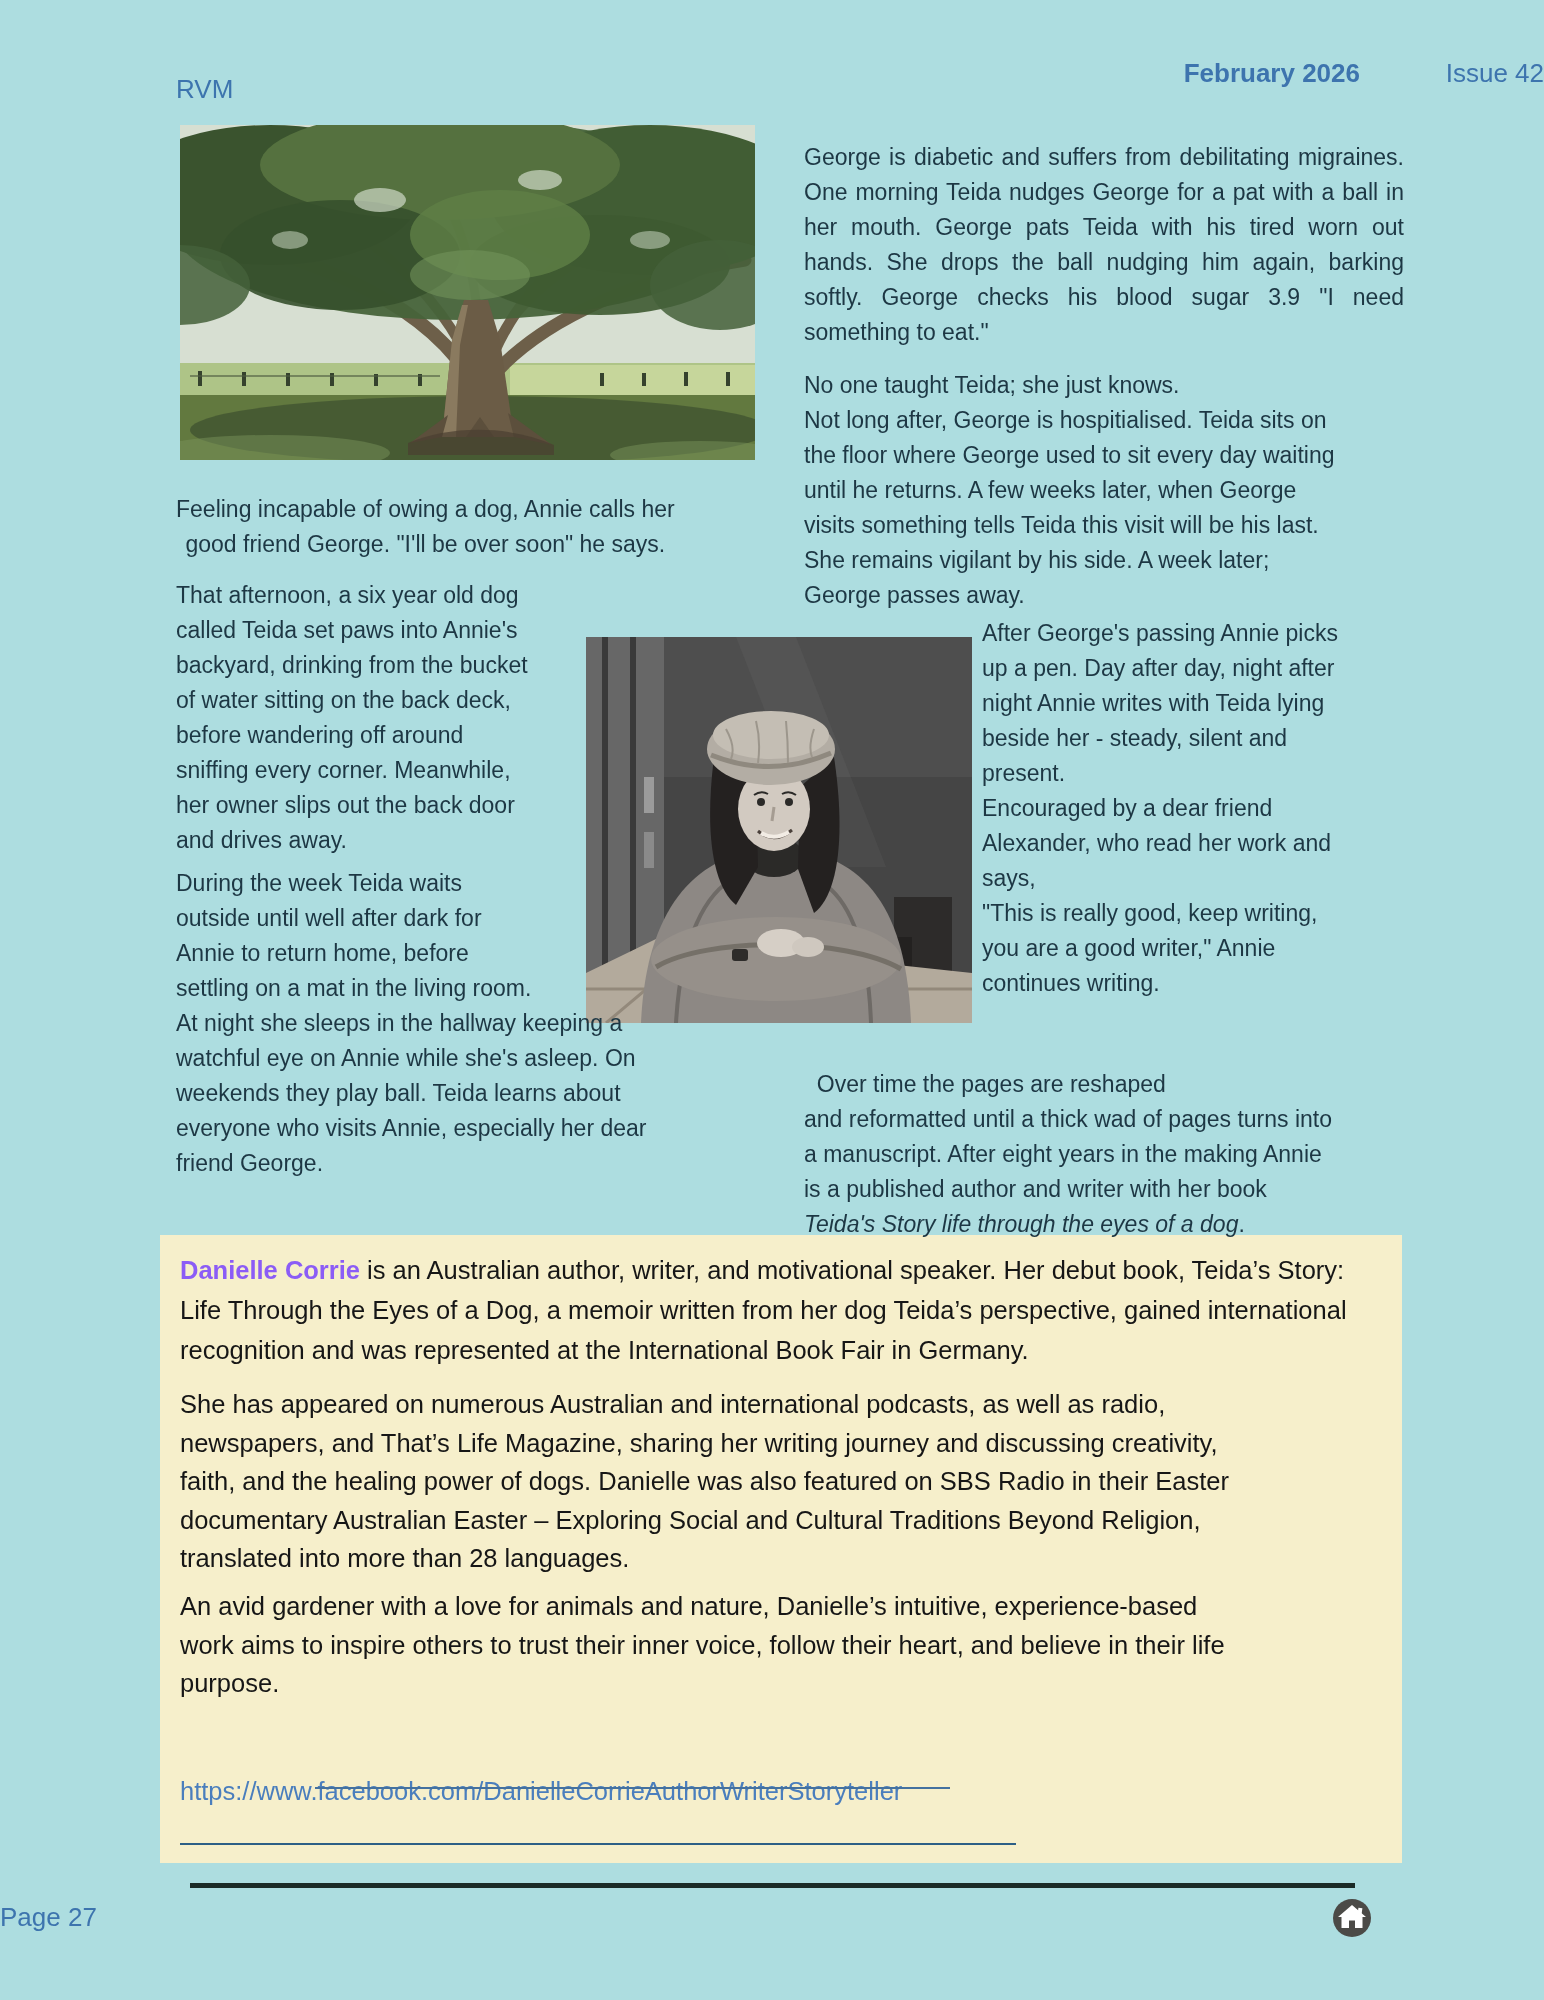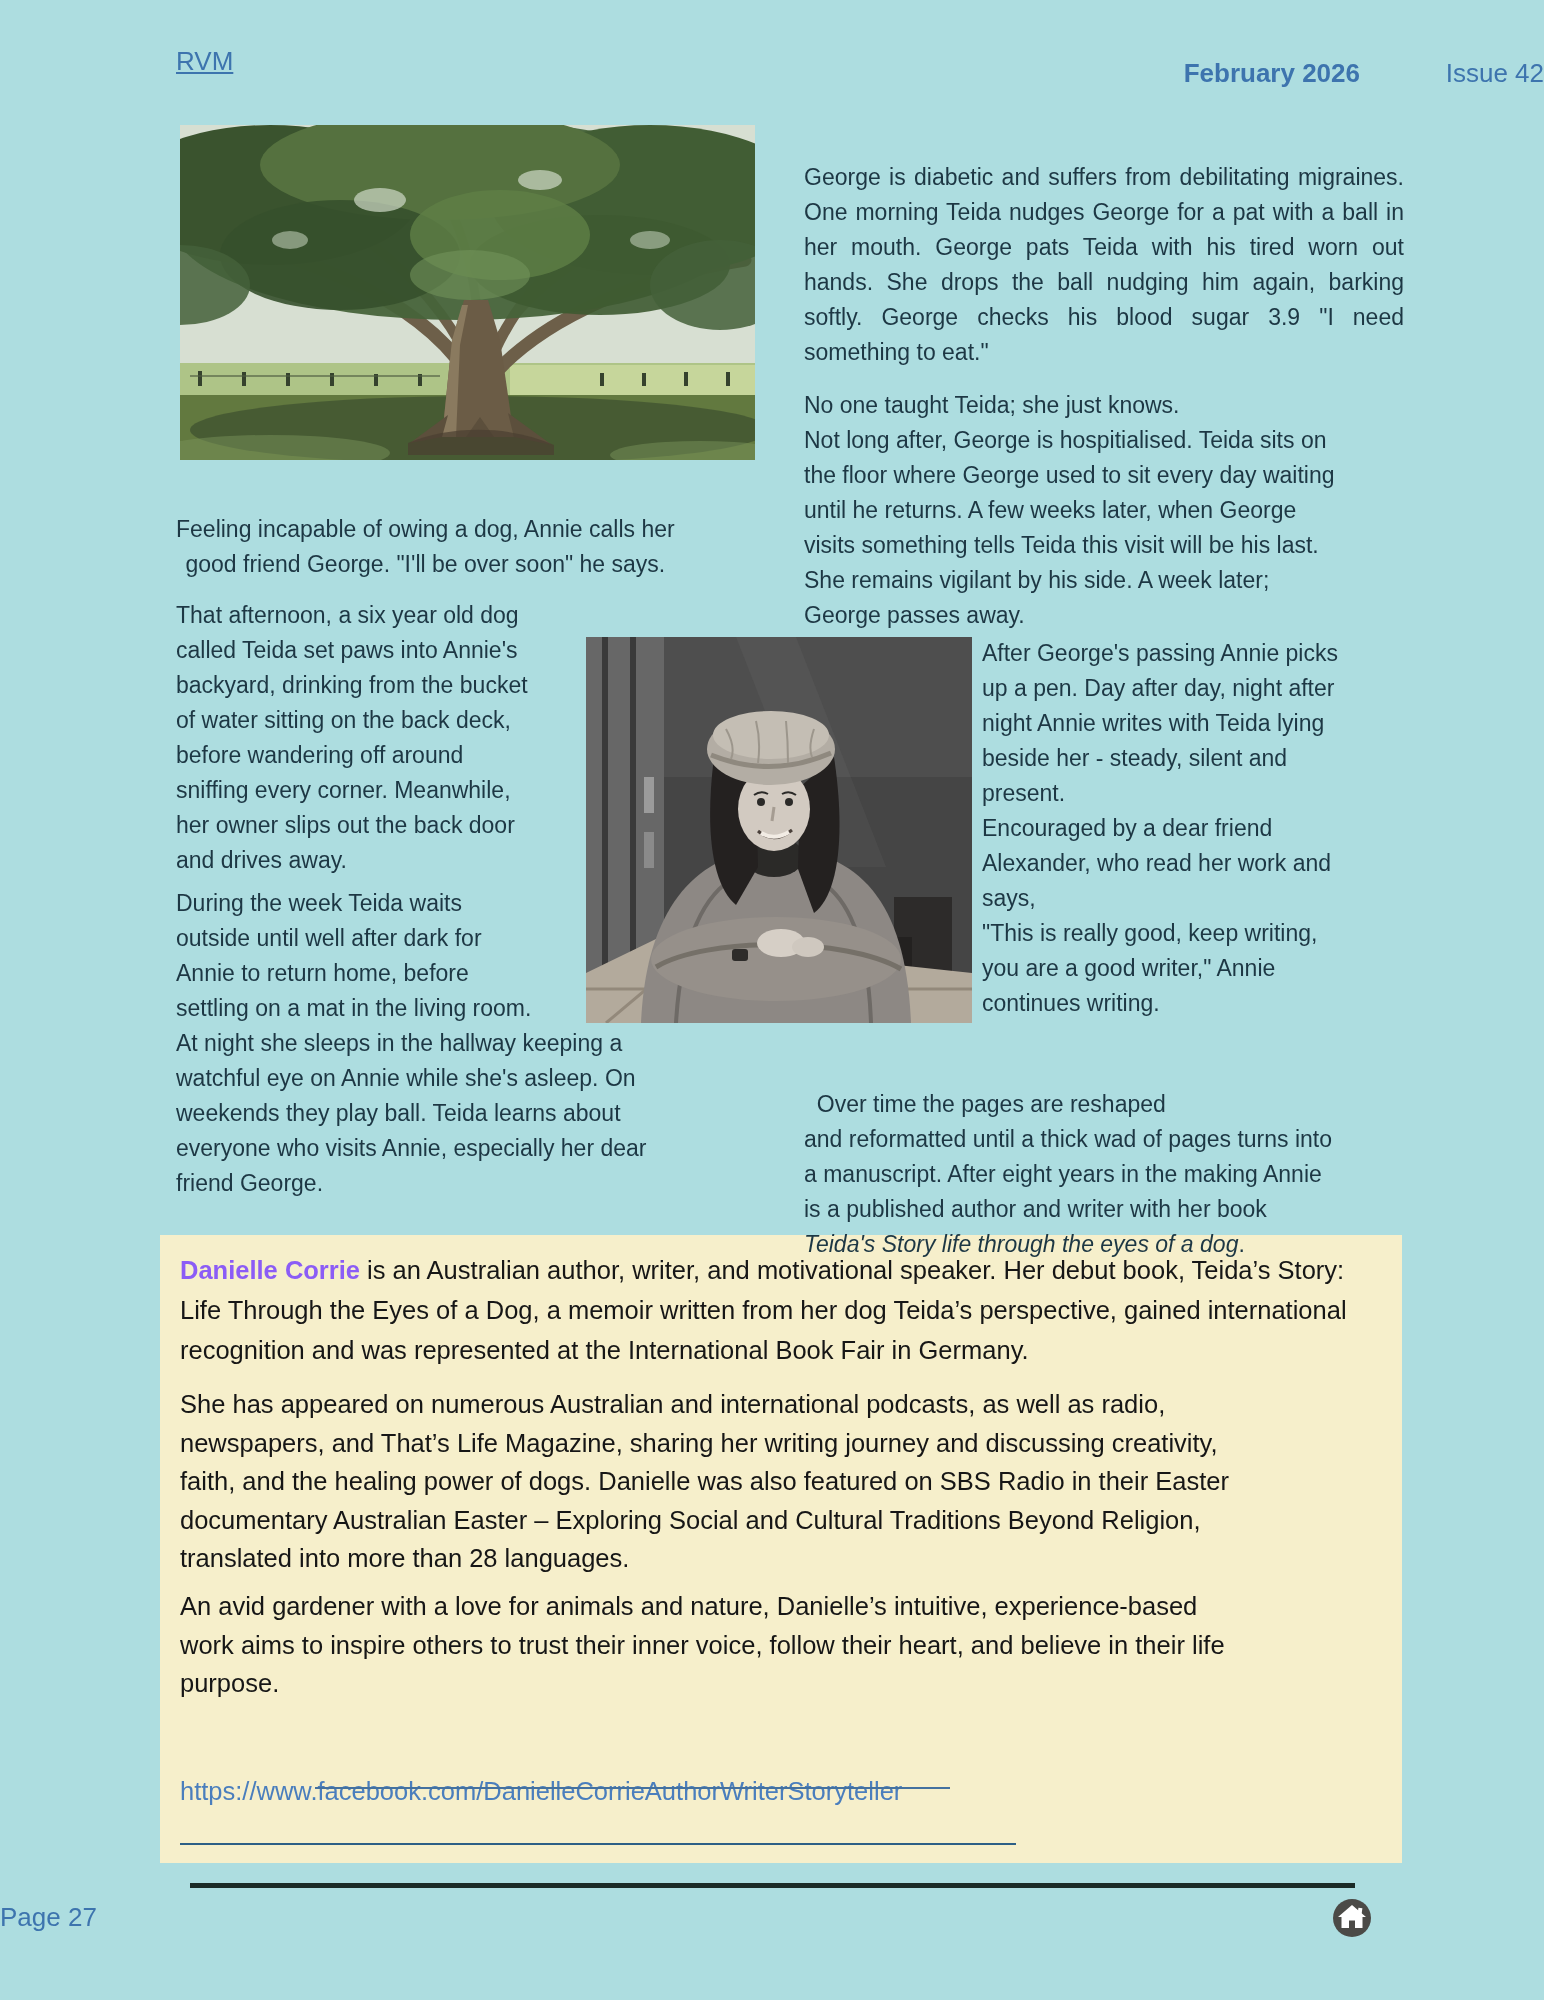--- a/index.html
+++ b/index.html
@@ -4,21 +4,21 @@
 <style>
   html,body{margin:0;padding:0;}
   body{
     width:1544px;height:2000px;position:relative;
     background:#addde0;
     font-family:"Liberation Sans","DejaVu Sans",sans-serif;
     color:#1d3744;
   }
   .abs{position:absolute;}
   .hdr{font-size:26px;color:#3d74ae;}
-  .body-txt{font-size:23px;line-height:35px;color:#1d3744;margin-top:20px;}
+  .body-txt{font-size:23px;line-height:35px;color:#1d3744;}
   .pre{white-space:pre;}
   .just{text-align:justify;}
   .italic{font-style:italic;}
   .photo{display:block;}
   .bio-box{
     background:#f6efcb;
     font-size:25.5px;line-height:38.5px;color:#161616;
   }
   .bio-p1{line-height:40px;}
   .bold{font-weight:bold;color:#8b5cf6;}
@@ -26,21 +26,21 @@
   .thin-line{height:2px;background:#2d5f86;}
   .strike-line{height:2px;background:#44719f;}
   .dark-rule{height:5px;background:#1b2b27;}
   .footer-txt{font-size:26px;color:#3d74ae;text-align:left;width:100%;}
   .center-hdr{text-align:right;width:100%;}
   .right-hdr{text-align:right;font-weight:bold;}
 </style>
 </head>
 <body>
 
-<div class="abs hdr" style="left:176px;top:46px;text-decoration:underline;">RVM</div>
+<div class="abs hdr" style="left:176px;top:74px;">RVM</div>
 <div class="abs hdr center-hdr" style="left:0;top:58px;">Issue 42</div>
 <div class="abs hdr right-hdr" style="right:184px;top:58px;">February 2026</div>
 
 <div class="abs" style="left:180px;top:125px;width:575px;height:335px;z-index:1;">
   <svg class="photo" width="575" height="335" viewBox="0 0 575 335">
     <rect width="575" height="335" fill="#d7dfd2"></rect>
 
     <rect y="238" width="575" height="38" fill="#aec487"></rect>
     <rect x="330" y="240" width="245" height="30" fill="#c6d69b"></rect>
     <g fill="#35422d">

